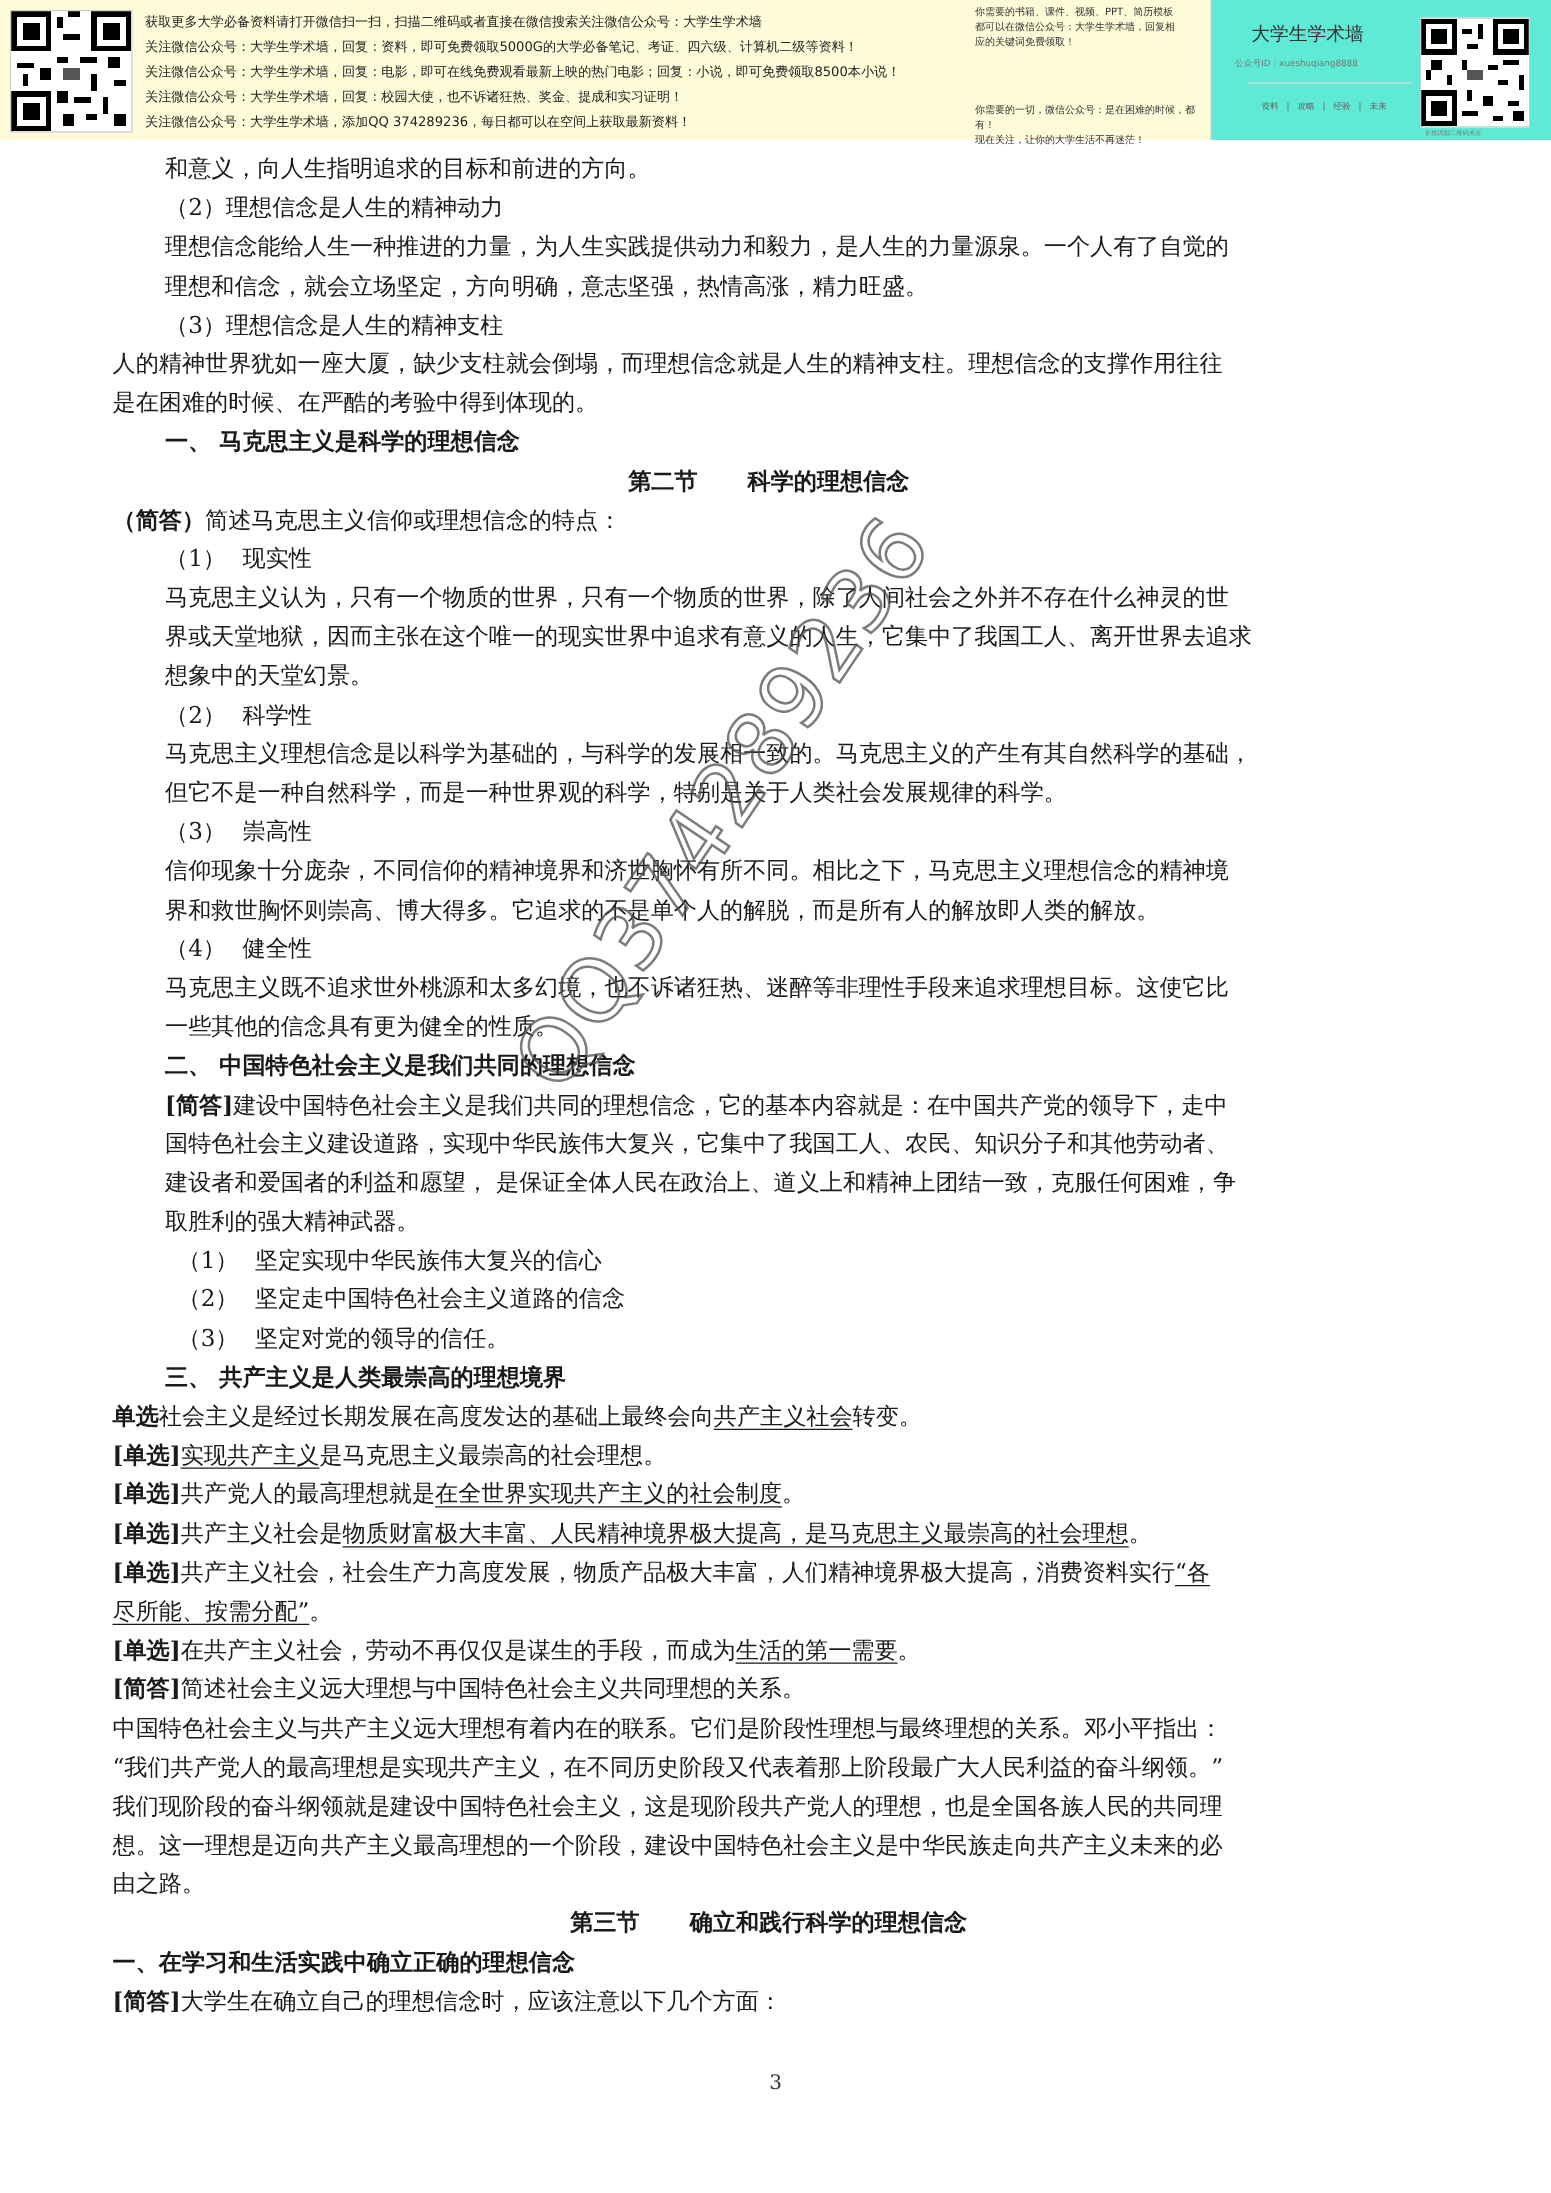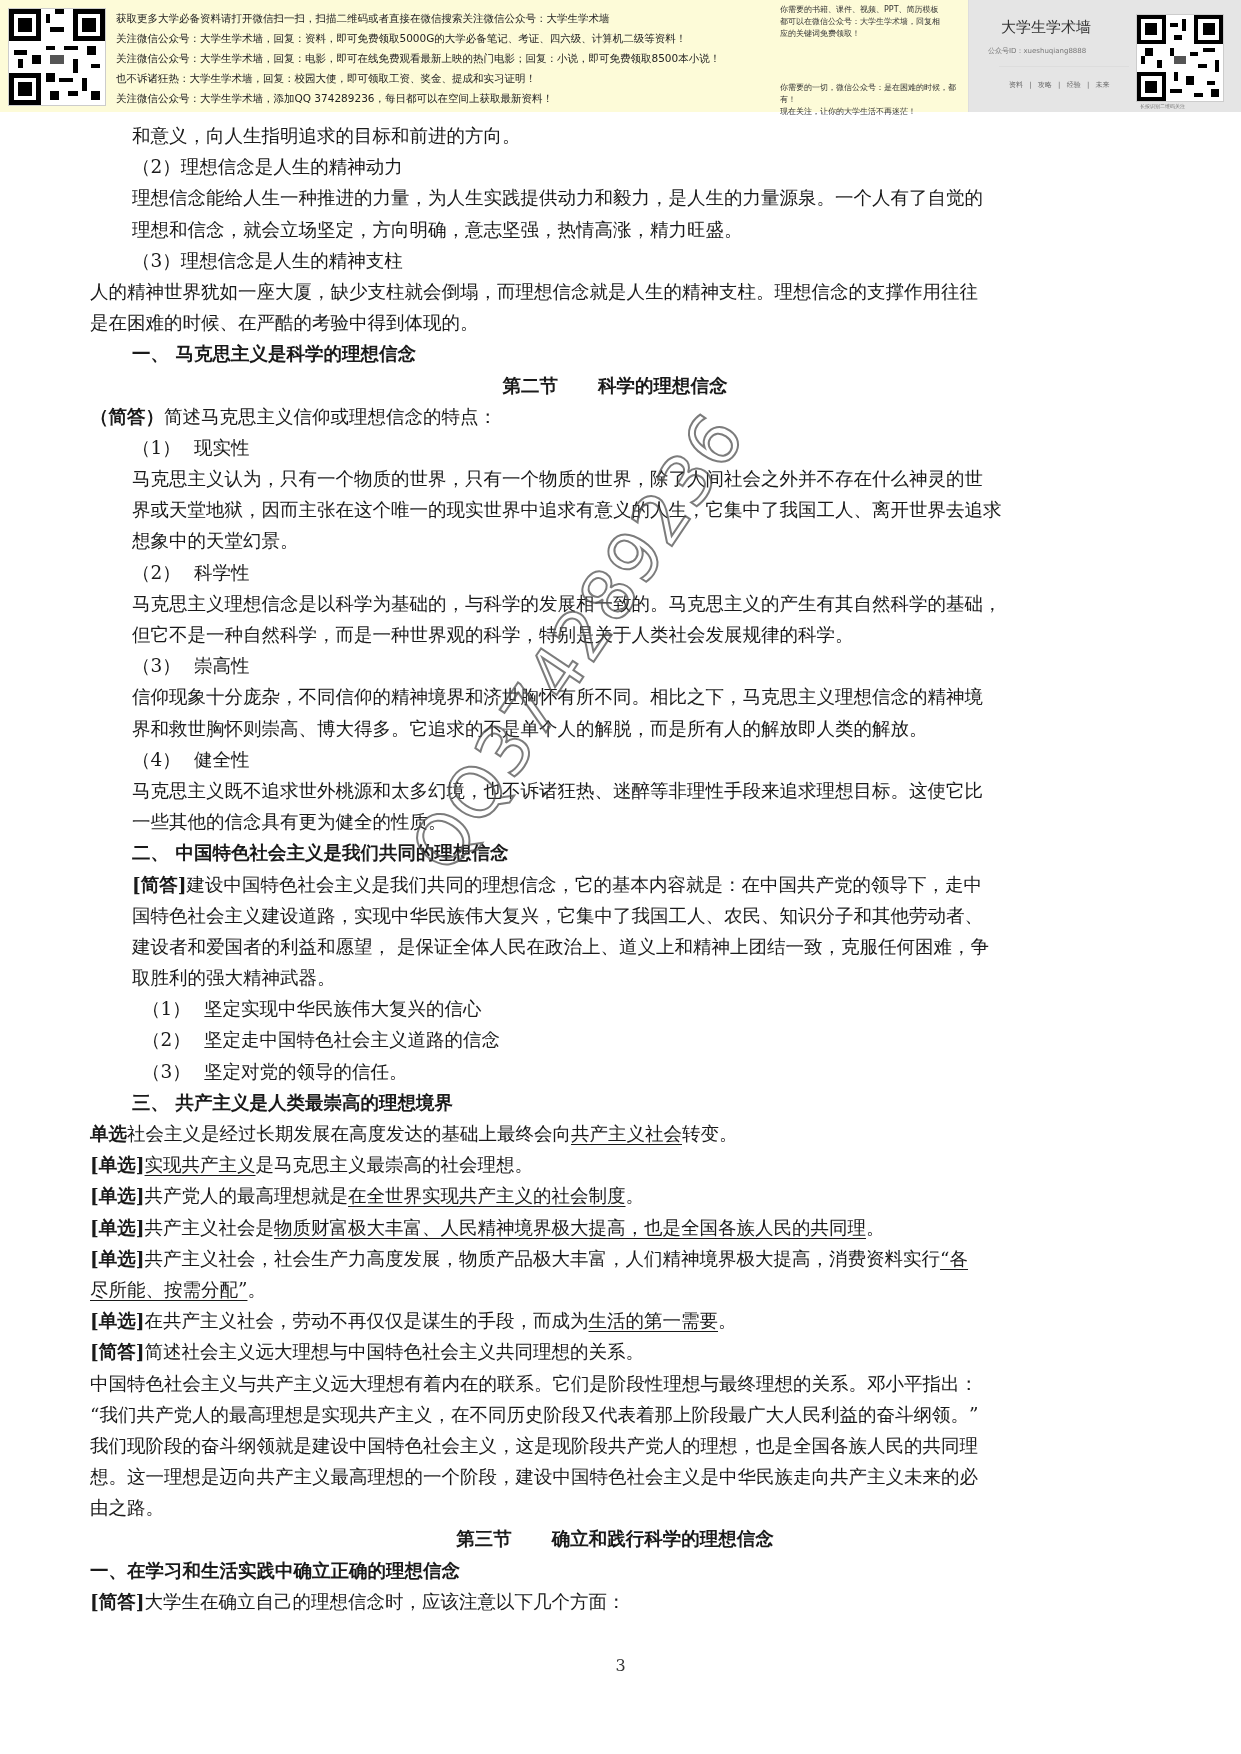--- a/index.html
+++ b/index.html
@@ -27,21 +27,21 @@
   .banner-lines div { white-space: nowrap; }
   .banner-mid {
     position: absolute; left: 780px; width: 190px;
     font-family: "DejaVu Sans", "Liberation Sans", sans-serif;
     font-size: 8px; line-height: 12px; color: #333;
   }
   .banner-mid.top { top: 4px; }
   .banner-mid.bottom { top: 82px; }
   .card {
     position: absolute; left: 968px; top: 0; width: 273px; height: 112px;
-    background: #e5e5e5; border-left: 1px solid #ddd;
+    background: #5eead4; border-left: 1px solid #ddd;
   }
   .card-title {
     position: absolute; left: 32px; top: 18px;
     font-family: "DejaVu Sans", "Liberation Sans", sans-serif;
     font-size: 15px; color: #333;
   }
   .card-id {
     position: absolute; left: 19px; top: 46px;
     font-family: "DejaVu Sans", "Liberation Sans", sans-serif;
     font-size: 7px; color: #777;
@@ -126,21 +126,21 @@
         <rect x="13" y="18" width="2" height="1"></rect>
           <rect x="18" y="18" width="2" height="2"></rect>
           <rect x="2" y="11" width="1" height="2"></rect>
       </g>
     </svg>
   </div>
   <div class="banner-lines">
     <div>获取更多大学必备资料请打开微信扫一扫，扫描二维码或者直接在微信搜索关注微信公众号：大学生学术墙</div>
     <div>关注微信公众号：大学生学术墙，回复：资料，即可免费领取5000G的大学必备笔记、考证、四六级、计算机二级等资料！</div>
     <div>关注微信公众号：大学生学术墙，回复：电影，即可在线免费观看最新上映的热门电影；回复：小说，即可免费领取8500本小说！</div>
-    <div>也不诉诸狂热：大学生学术墙，回复：校园大使，即可领取工资、奖金、提成和实习证明！</div>
+    <div>关注微信公众号：大学生学术墙，回复：校园大使，也不诉诸狂热、奖金、提成和实习证明！</div>
     <div>关注微信公众号：大学生学术墙，添加QQ 374289236，每日都可以在空间上获取最新资料！</div>
   </div>
   <div class="banner-mid top">
     <div>你需要的书籍、课件、视频、PPT、简历模板</div>
     <div>都可以在微信公众号：大学生学术墙，回复相</div>
     <div>应的关键词免费领取！</div>
   </div>
   <div class="banner-mid bottom">
     <div>你需要的一切，微信公众号：是在困难的时候，都有！</div>
     <div>现在关注，让你的大学生活不再迷茫！</div>
@@ -259,21 +259,21 @@
   <div class="line i0">
     <span class="tag">单选</span><span>社会主义是经过长期发展在高度发达的基础上最终会向</span><span class="u">共产主义社会</span><span>转变。</span>
   </div>
   <div class="line i0">
     <span class="tag">[单选]</span><span></span><span class="u">实现共产主义</span><span>是马克思主义最崇高的社会理想。</span>
   </div>
   <div class="line i0">
     <span class="tag">[单选]</span><span>共产党人的最高理想就是</span><span class="u">在全世界实现共产主义的社会制度</span><span>。</span>
   </div>
   <div class="line i0">
-    <span class="tag">[单选]</span><span>共产主义社会是</span><span class="u">物质财富极大丰富、人民精神境界极大提高，也是全国各族人民的共同理</span><span>。</span>
+    <span class="tag">[单选]</span><span>共产主义社会是</span><span class="u">物质财富极大丰富、人民精神境界极大提高，是马克思主义最崇高的社会理想</span><span>。</span>
   </div>
   <div class="line i0">
     <span class="tag">[单选]</span><span>共产主义社会，社会生产力高度发展，物质产品极大丰富，人们精神境界极大提高，消费资料实行</span><span class="u">“各</span><span></span>
   </div>
   <div class="line i0">
     <span class="u">尽所能、按需分配”</span><span>。</span>
   </div>
   <div class="line i0">
     <span class="tag">[单选]</span><span>在共产主义社会，劳动不再仅仅是谋生的手段，而成为</span><span class="u">生活的第一需要</span><span>。</span>
   </div>

